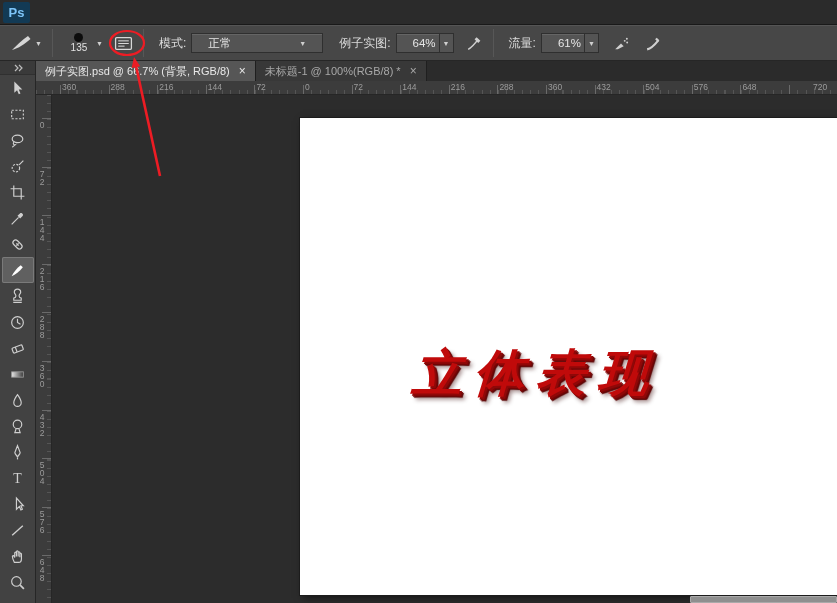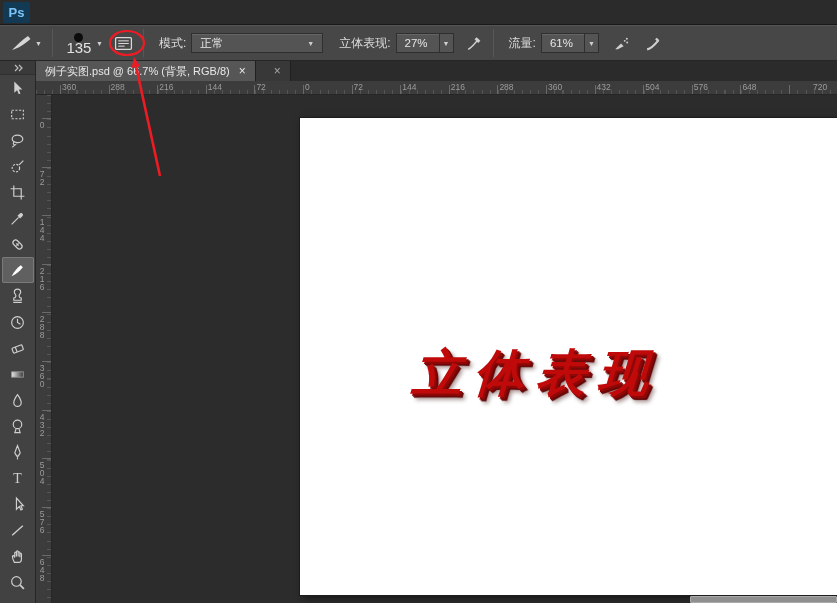--- a/index.html
+++ b/index.html
@@ -28,25 +28,25 @@
     position:absolute; top:25px; left:0; width:837px; height:36px;
     background:#474747; border-top:1px solid #555; border-bottom:1px solid #262626;
     display:flex; align-items:center; color:#dcdcdc; font-size:12px;
   }
   .opt-sep { width:1px; height:28px; background:#373737; border-right:1px solid #575757; margin:0 7px; }
   .opt-btn { display:flex; align-items:center; justify-content:center; height:28px; padding:0 3px; }
   .caret { font-size:7px; color:#cfcfcf; margin-left:2px; }
   .brush-picker { display:flex; align-items:center; margin-left:4px; }
   .brush-tip-col { display:flex; flex-direction:column; align-items:center; width:30px; }
   .brush-dot { width:9px; height:9px; border-radius:50%; background:#0c0c0c; margin-bottom:1px; }
-  .brush-size-num { font-size:15px; color:#e2e2e2; line-height:10px; }
+  .brush-size-num { font-size:10px; color:#e2e2e2; line-height:10px; }
   .ps-dropdown {
     height:20px; background:#545454; border:1px solid #2f2f2f;
     box-shadow:inset 0 1px 0 #656565; display:flex; align-items:center;
-    padding:0 8px; font-size:11.5px; color:#e6e6e6;
+    padding:0 16px; font-size:11.5px; color:#e6e6e6;
   }
   .ps-dropdown .dd-caret { margin-left:auto; font-size:7px; color:#cfcfcf; padding-left:8px; }
   .dd-arrow-btn {
     width:14px; height:20px; background:#545454; border:1px solid #2f2f2f; border-left:none;
     display:flex; align-items:center; justify-content:center; font-size:7px; color:#cfcfcf;
   }
   .opt-label { margin:0 5px 0 8px; white-space:nowrap; }
 
   
   #tabbar-row { position:absolute; top:61px; left:36px; width:801px; height:20px; background:#2b2b2b; display:flex; }
@@ -140,23 +140,23 @@
       </svg>
     </div>
     <div class="opt-sep"></div>
 
     <span class="opt-label">模式:</span>
     <div class="ps-dropdown" style="width:132px;">
       <span>正常</span>
       <span class="dd-caret">▼</span>
     </div>
 
-    <span class="opt-label" style="margin-left:16px;">立体表现:</span>
+    <span class="opt-label" style="margin-left:16px;">例子实图:</span>
     <div class="ps-dropdown" style="width:44px;">
-      <span>27%</span>
+      <span>64%</span>
     </div>
     <div class="dd-arrow-btn">▼</div>
 
     <div class="opt-btn" style="margin-left:8px;">
       <svg width="18" height="17" viewBox="0 0 16 16">
         <path d="M2.5 13.5 C5.5 12 9 8 12 4" fill="none" stroke="#d0d0d0" stroke-width="1.2"></path>
         <path d="M10.5 2 L14 5.5 L12 7.5 L8.5 4 Z" fill="#d0d0d0"></path>
       </svg>
     </div>
     <div class="opt-sep"></div>
@@ -182,20 +182,21 @@
       </svg>
     </div>
   </div>
 
   <div id="tabbar-row">
       <div class="tab active">
         <span class="tab-title">例子实图.psd @ 66.7% (背景, RGB/8)</span>
         <span class="tab-close">×</span>
       </div>
       <div class="tab">
+        <span class="tab-title">未标题-1 @ 100%(RGB/8) *</span>
         <span class="tab-close">×</span>
       </div>
     </div>
 
   <div id="toolspanel">
     <div id="tools-header">
       <svg width="12" height="10" viewBox="0 0 12 10">
         <path d="M3 2 L6 5 L3 8 M7 2 L10 5 L7 8" fill="none" stroke="#bdbdbd" stroke-width="1.2"></path>
       </svg>
     </div>

